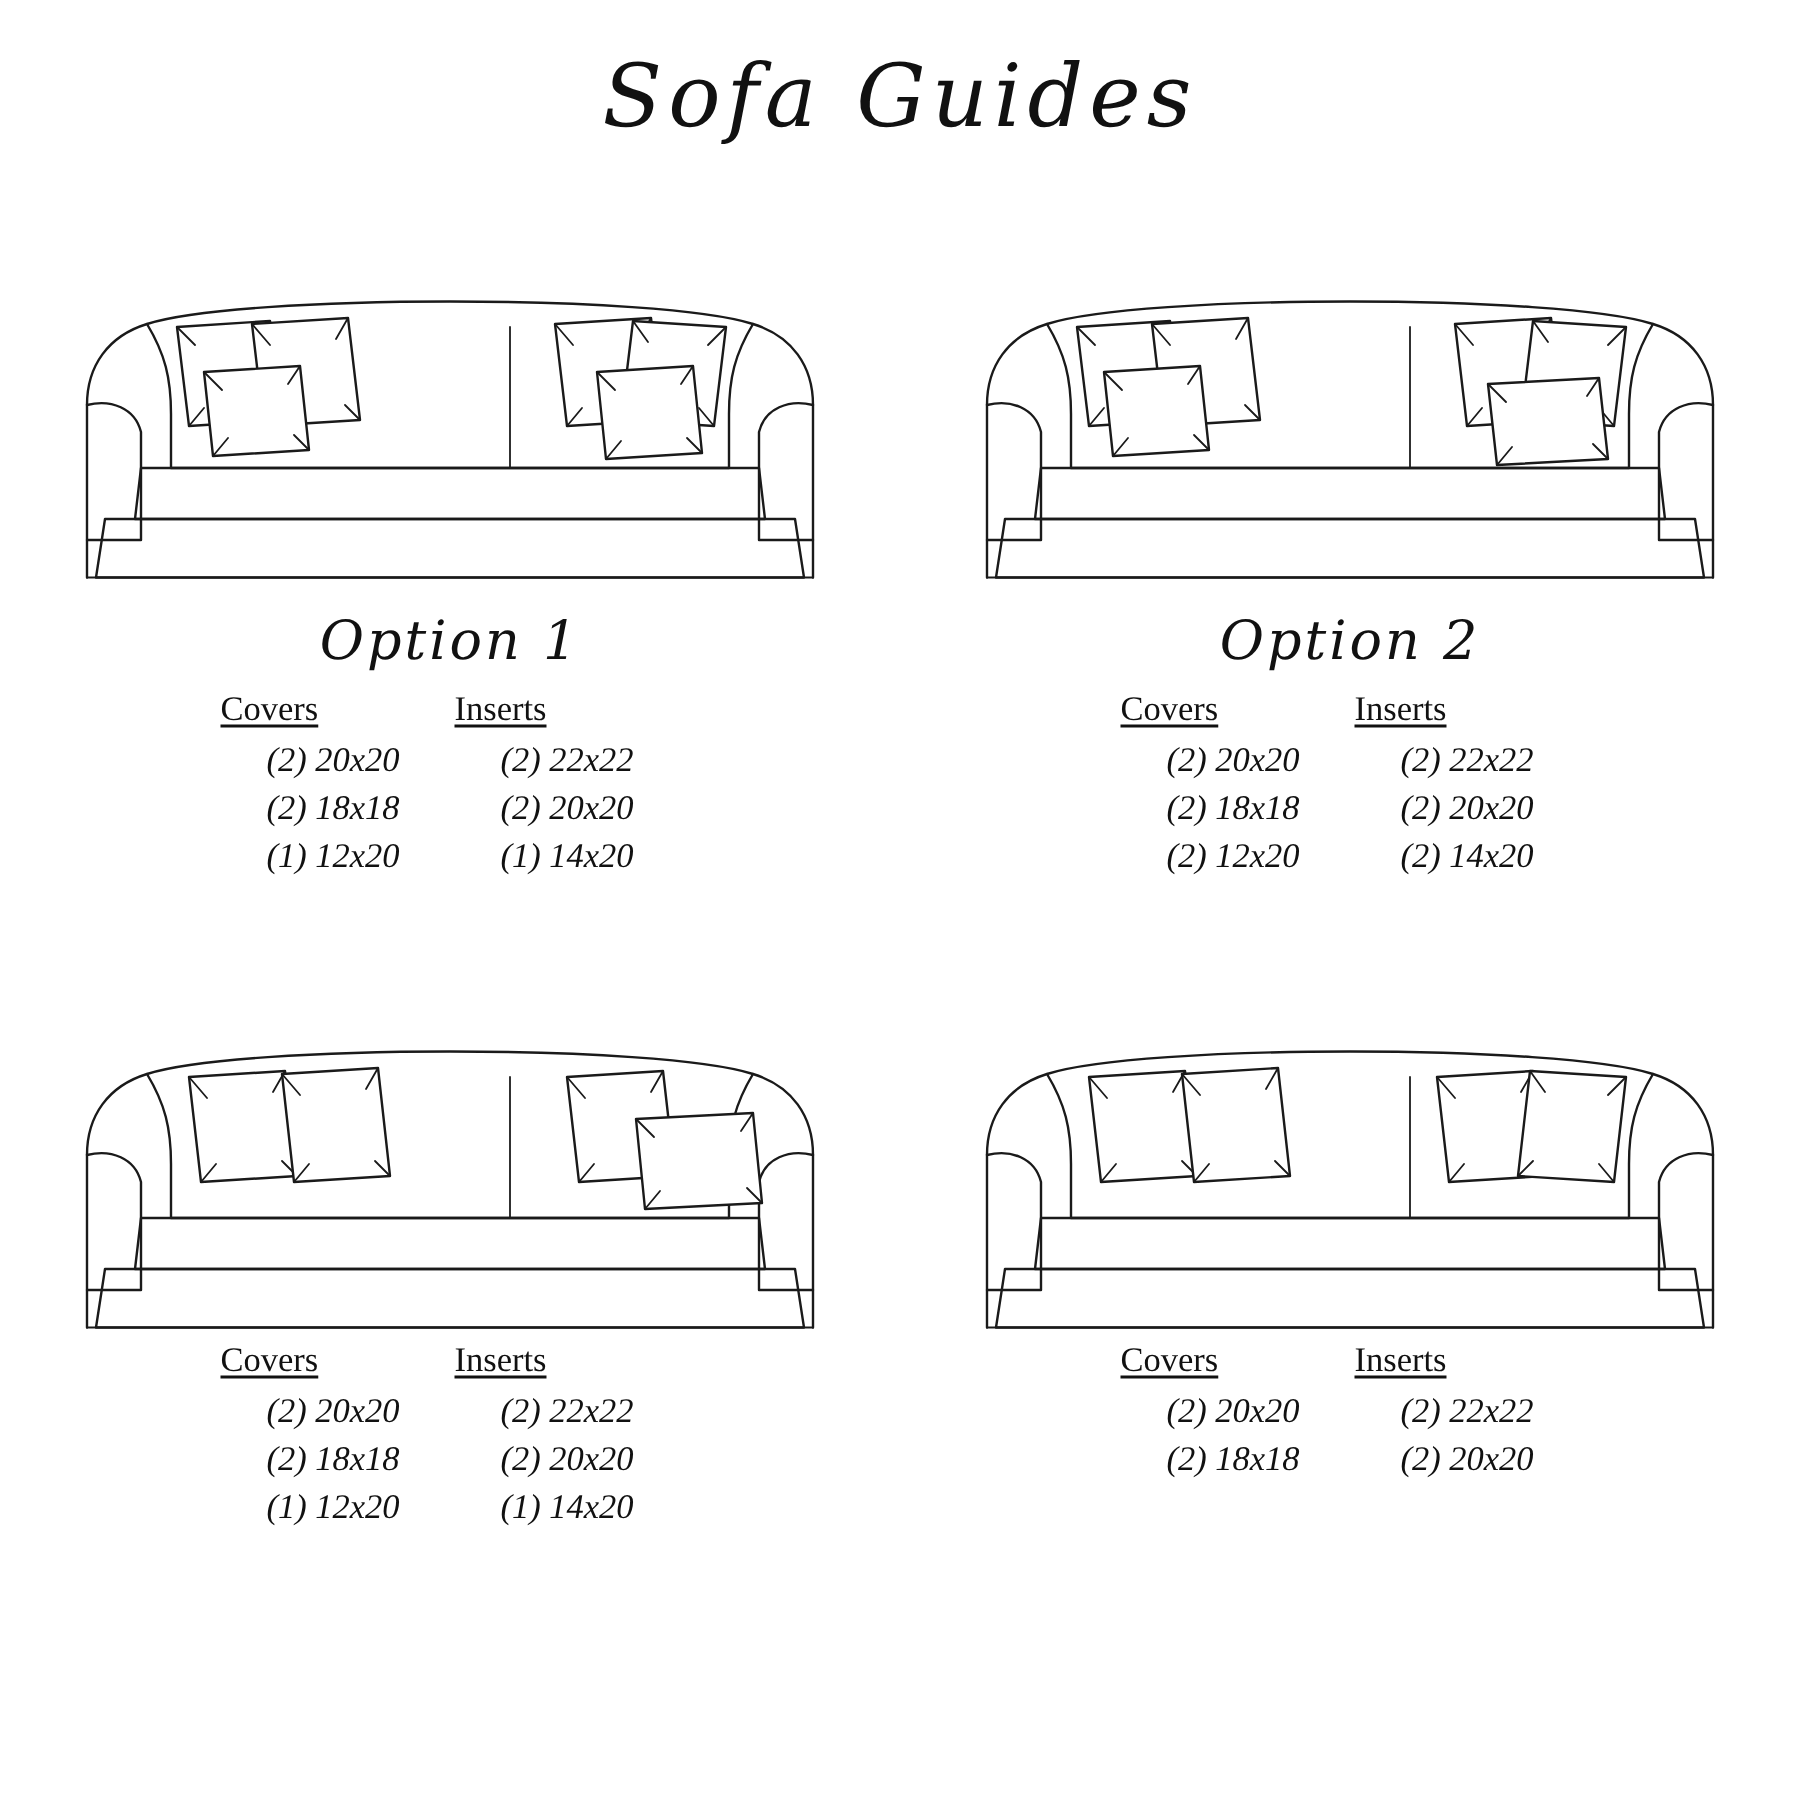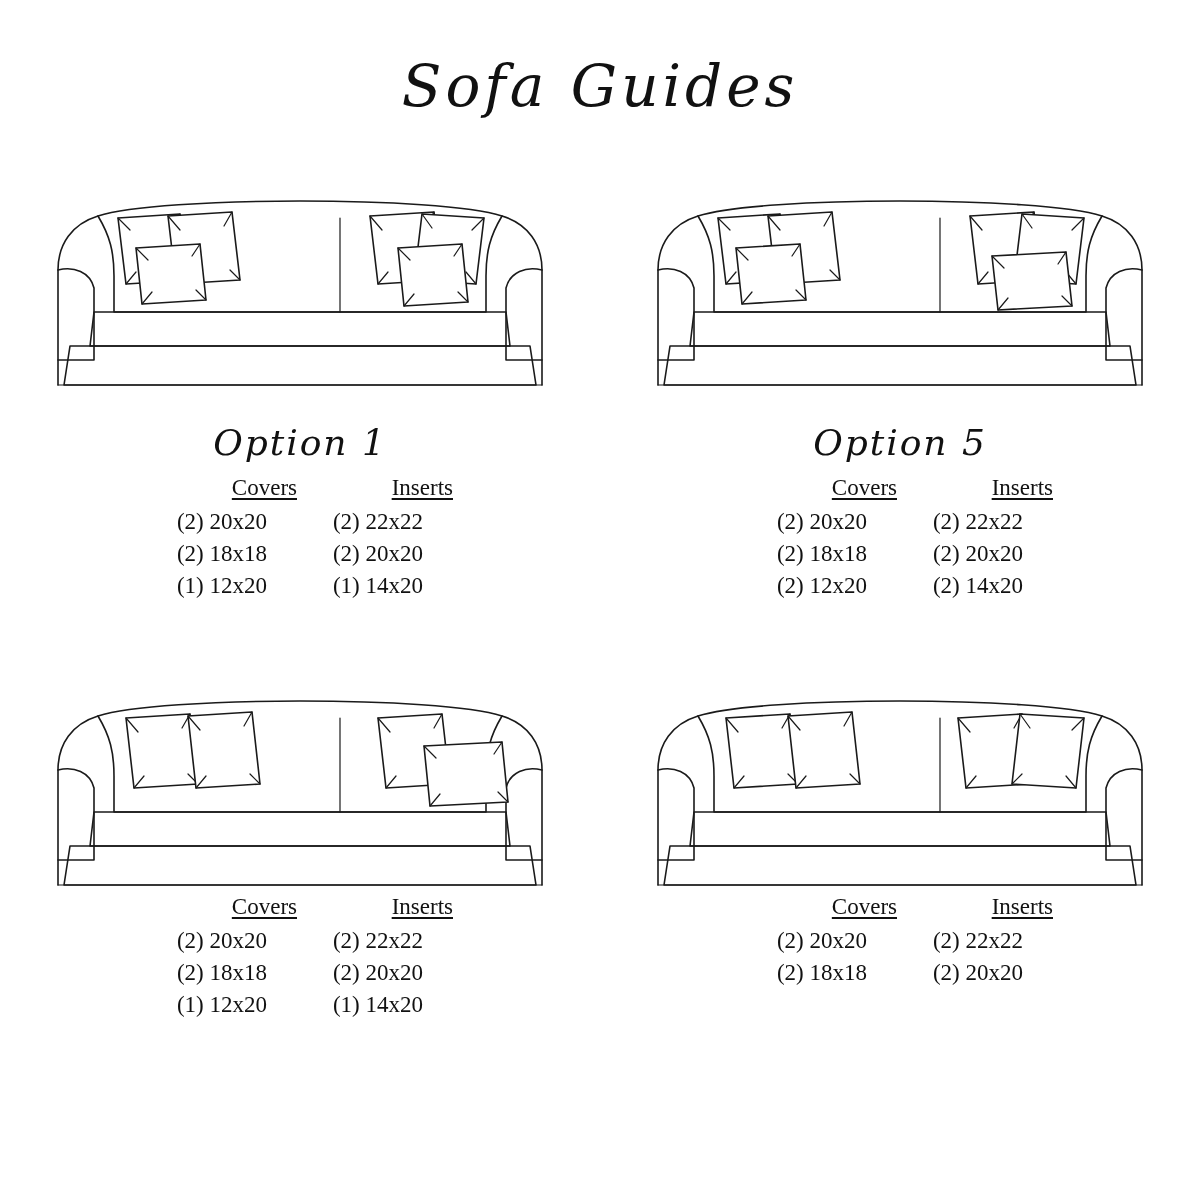--- a/index.html
+++ b/index.html
@@ -17,21 +17,21 @@
   }
   .page-title {
     text-align: center;
     font-family: "DejaVu Serif", serif;
     font-style: italic;
     font-weight: 400;
     font-size: 58px;
     letter-spacing: 4px;
     color: #111;
     margin: 0;
-    padding-top: 46px;
+    padding-top: 24px;
     height: 90px;
     line-height: 80px;
   }
   .grid {
     position: absolute;
     top: 160px;
     left: 0;
     width: 1200px;
     height: 1040px;
     display: grid;
@@ -51,43 +51,44 @@
     align-items: flex-end;
     justify-content: center;
   }
   .sofa-wrap svg { display: block; }
   .option-label {
     font-family: "DejaVu Serif", serif;
     font-style: italic;
     font-size: 36px;
     letter-spacing: 2px;
     color: #111;
-    margin-top: 25px;
+    margin-top: 10px;
     height: 56px;
     line-height: 56px;
   }
   .table {
     margin-top: 4px;
     display: grid;
     grid-template-columns: 150px 150px;
     column-gap: 6px;
     row-gap: 6px;
     font-family: "Liberation Serif", serif;
     font-size: 23px;
     color: #111;
   }
   .th {
-    text-align: right;
+    text-align: left;
     text-decoration: underline;
     text-underline-offset: 3px;
     padding-bottom: 2px;
   }
   .td {
     text-align: center;
     white-space: nowrap;
+    font-style: italic;
   }
   .stroke {
     fill: none;
     stroke: #1a1a1a;
     stroke-width: 1.6;
     stroke-linejoin: round;
     stroke-linecap: round;
   }
   .stroke-thin {
     fill: none;
@@ -176,21 +177,21 @@
         <path class="stroke-thin" d="M96 88 L108 100 M160 84 L152 96 M102 144 L112 132 M166 140 L156 130"></path>
 
         <path class="stroke fillwhite" d="M330 56 L394 52 L402 120 L338 124 Z"></path>
         <path class="stroke-thin" d="M330 56 L342 70 M394 52 L386 66 M338 124 L348 112 M402 120 L392 110"></path>
         <path class="stroke fillwhite" d="M382 54 L444 58 L436 124 L374 120 Z"></path>
         <path class="stroke-thin" d="M382 54 L392 68 M444 58 L432 70 M374 120 L384 110 M436 124 L426 112"></path>
         <path class="stroke fillwhite" d="M352 96 L426 92 L432 146 L358 150 Z"></path>
         <path class="stroke-thin" d="M352 96 L364 108 M426 92 L418 104 M358 150 L368 138 M432 146 L422 136"></path>
       </svg>
     </div>
-    <div class="option-label">Option 5</div>
+    <div class="option-label">Option 2</div>
     <div class="table">
       <div class="th">Covers</div>
       <div class="th">Inserts</div>
       <div class="td">(2) 20x20</div>
       <div class="td">(2) 22x22</div>
       <div class="td">(2) 18x18</div>
       <div class="td">(2) 20x20</div>
       <div class="td">(2) 12x20</div>
       <div class="td">(2) 14x20</div>
     </div>

